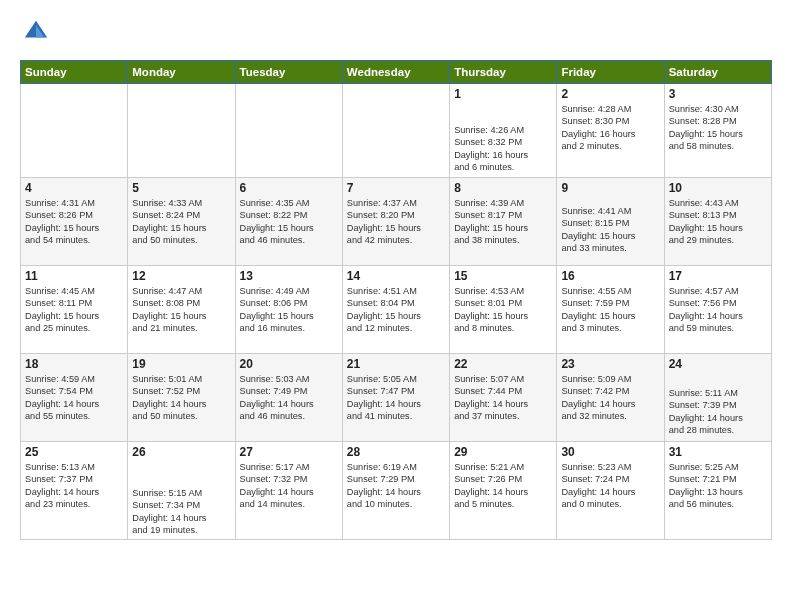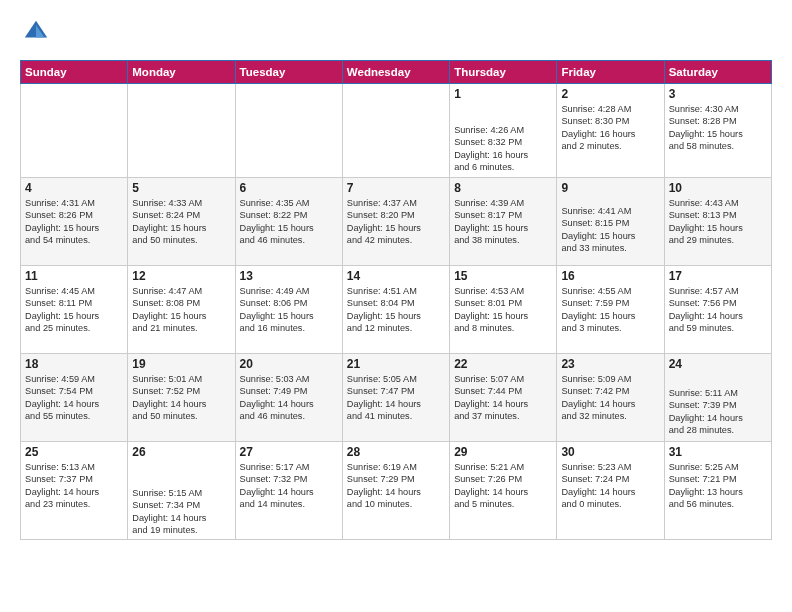--- a/index.html
+++ b/index.html
@@ -42,21 +42,21 @@
     .title-location {
       font-size: 16px;
       color: #555;
     }
     table {
       width: 100%;
       border-collapse: collapse;
       table-layout: fixed;
     }
     .day-header {
-      background-color: #be185d;
+      background-color: #4d7c0f;
       color: #fff;
       font-size: 11.5px;
       font-weight: bold;
       padding: 5px 4px;
       text-align: left;
       border: 1px solid #2e6db4;
     }
     .cal-cell {
       border: 1px solid #ccc;
       vertical-align: top;

